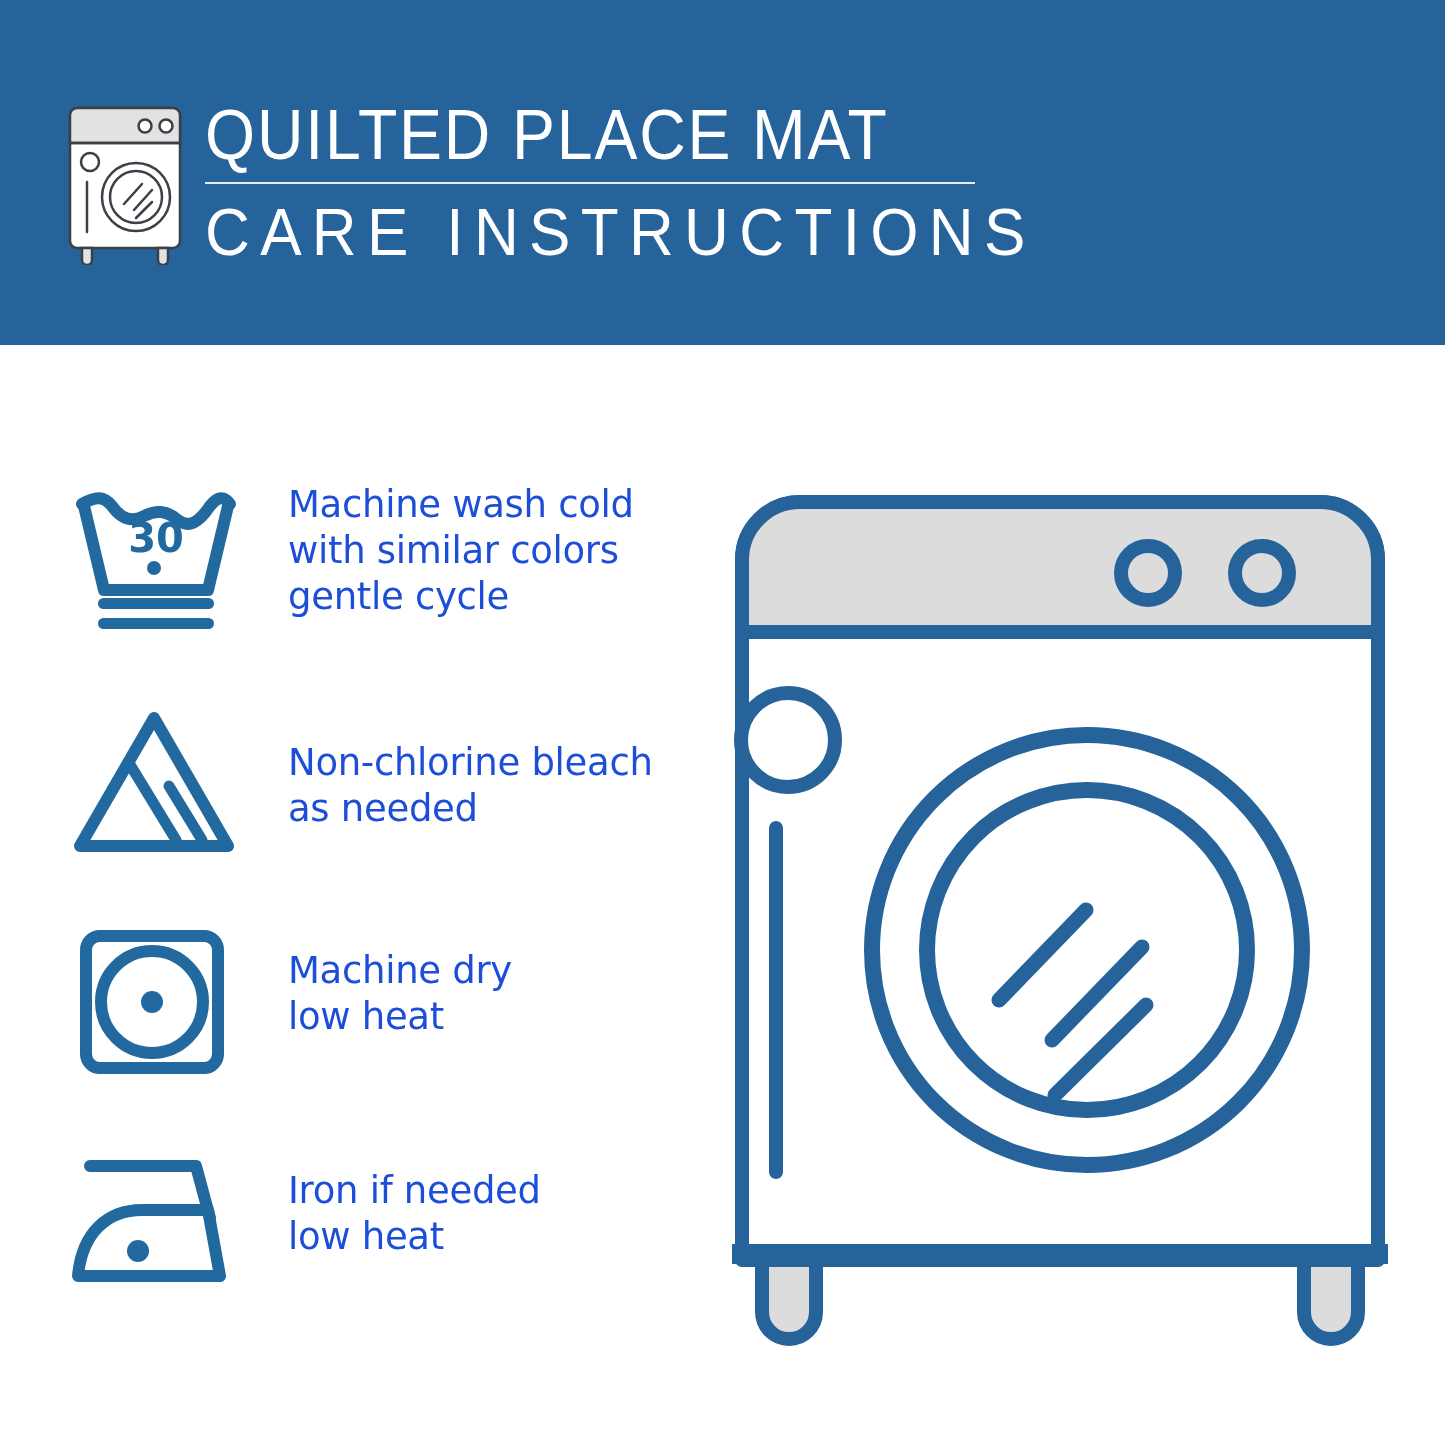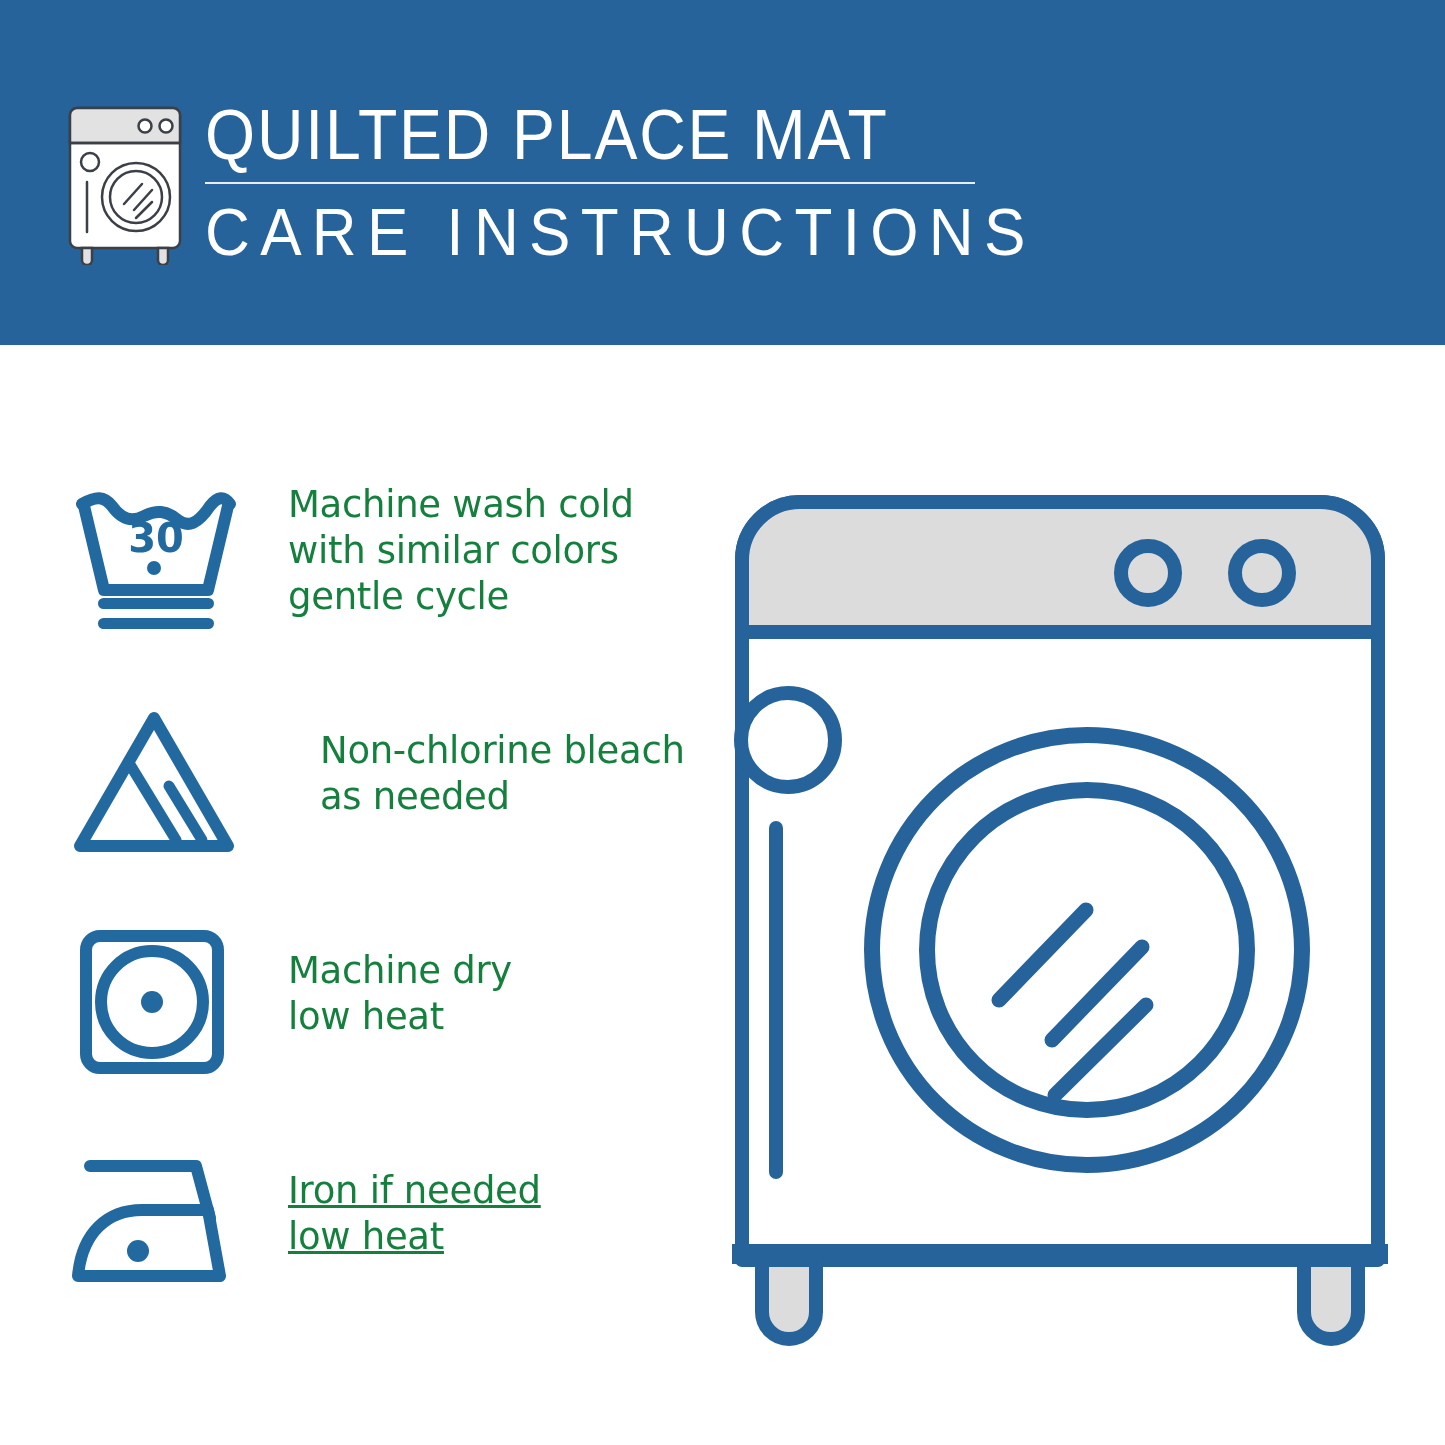--- a/index.html
+++ b/index.html
@@ -92,39 +92,39 @@
     width: 165px;
     height: 160px;
     display: block;
   }
   .care-text {
     position: absolute;
     left: 288px;
     font-family: "DejaVu Sans", "Liberation Sans", sans-serif;
     font-size: 37px;
     font-weight: 400;
-    color: #15803d;
+    color: #1d4ed8;
     line-height: 1.24;
     letter-spacing: -0.3px;
     white-space: pre-line;
   }
 
   #row-wash   { top: 140px; height: 170px; }
   #row-bleach { top: 355px; height: 170px; }
   #row-dry    { top: 575px; height: 170px; }
   #row-iron   { top: 785px; height: 170px; }
 
   #icon-wash   { top: 5px;  left: 70px; width: 170px; height: 160px; }
   #text-wash   { top: -3px; }
   #icon-bleach { top: 8px;  left: 72px; width: 165px; height: 150px; }
-  #text-bleach { top: 28px; margin-left: 32px; }
+  #text-bleach { top: 40px; }
   #icon-dry    { top: 8px;  left: 78px; width: 148px; height: 148px; }
   #text-dry    { top: 28px; }
   #icon-iron   { top: 18px; left: 68px; width: 165px; height: 145px; }
-  #text-iron   { top: 38px; text-decoration: underline; }
+  #text-iron   { top: 38px; }
 
   
   #machine-illustration {
     position: absolute;
     left: 700px;
     top: 460px;
     width: 720px;
     height: 920px;
   }
 </style>

